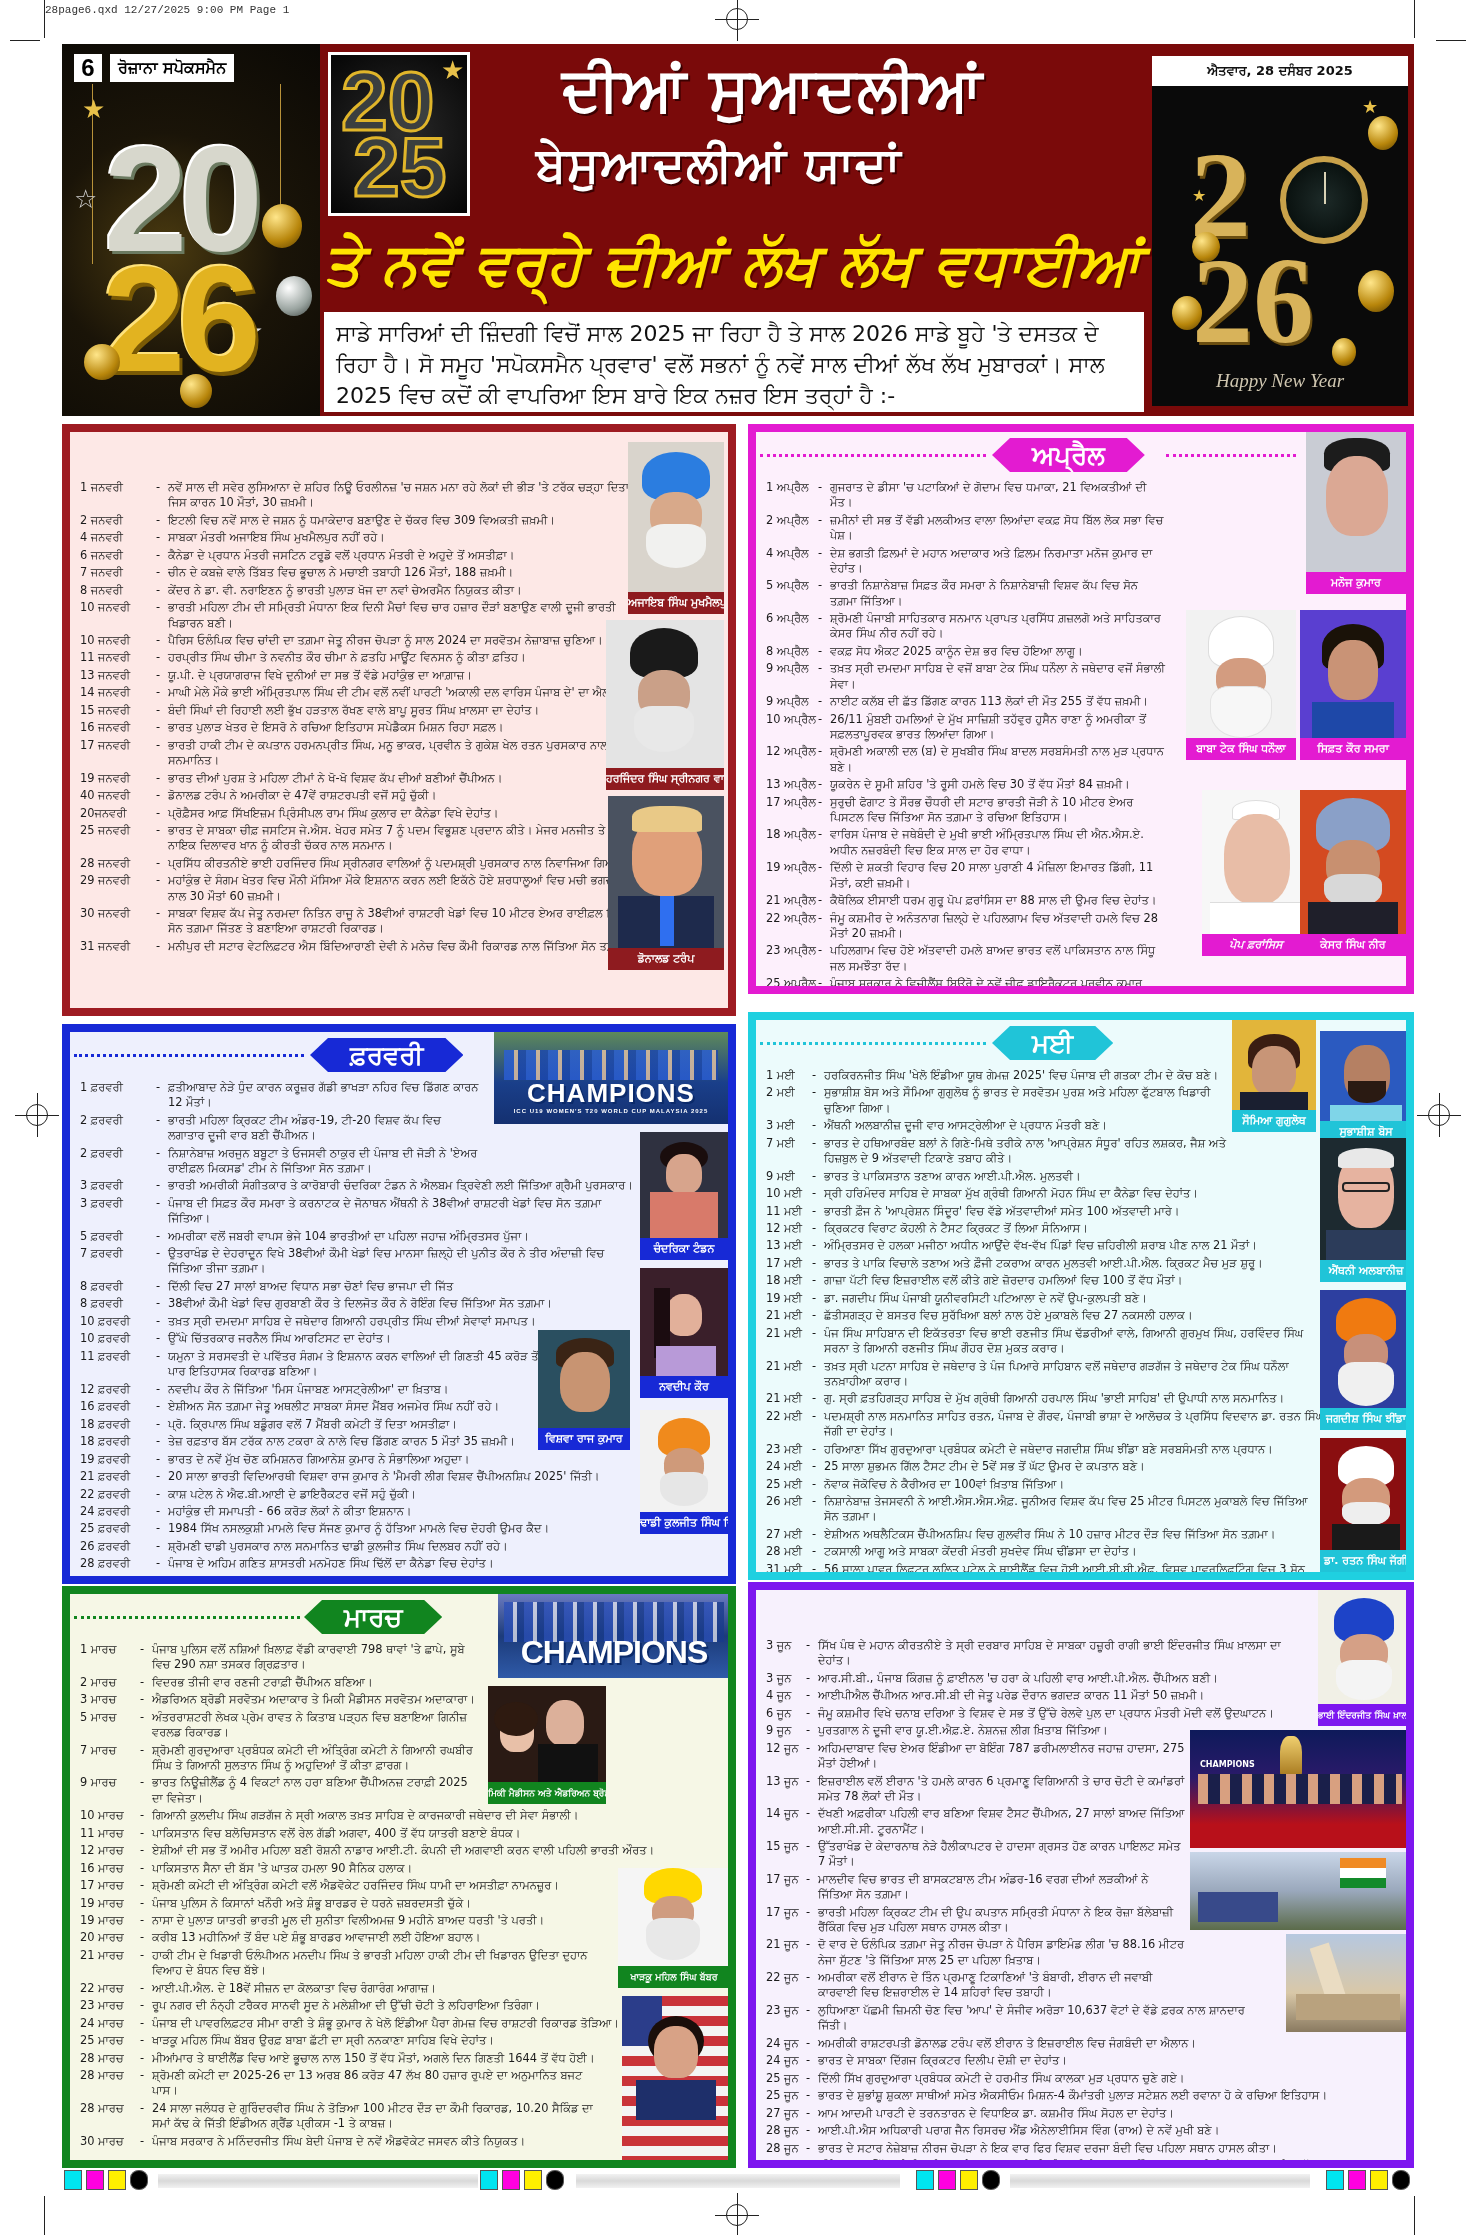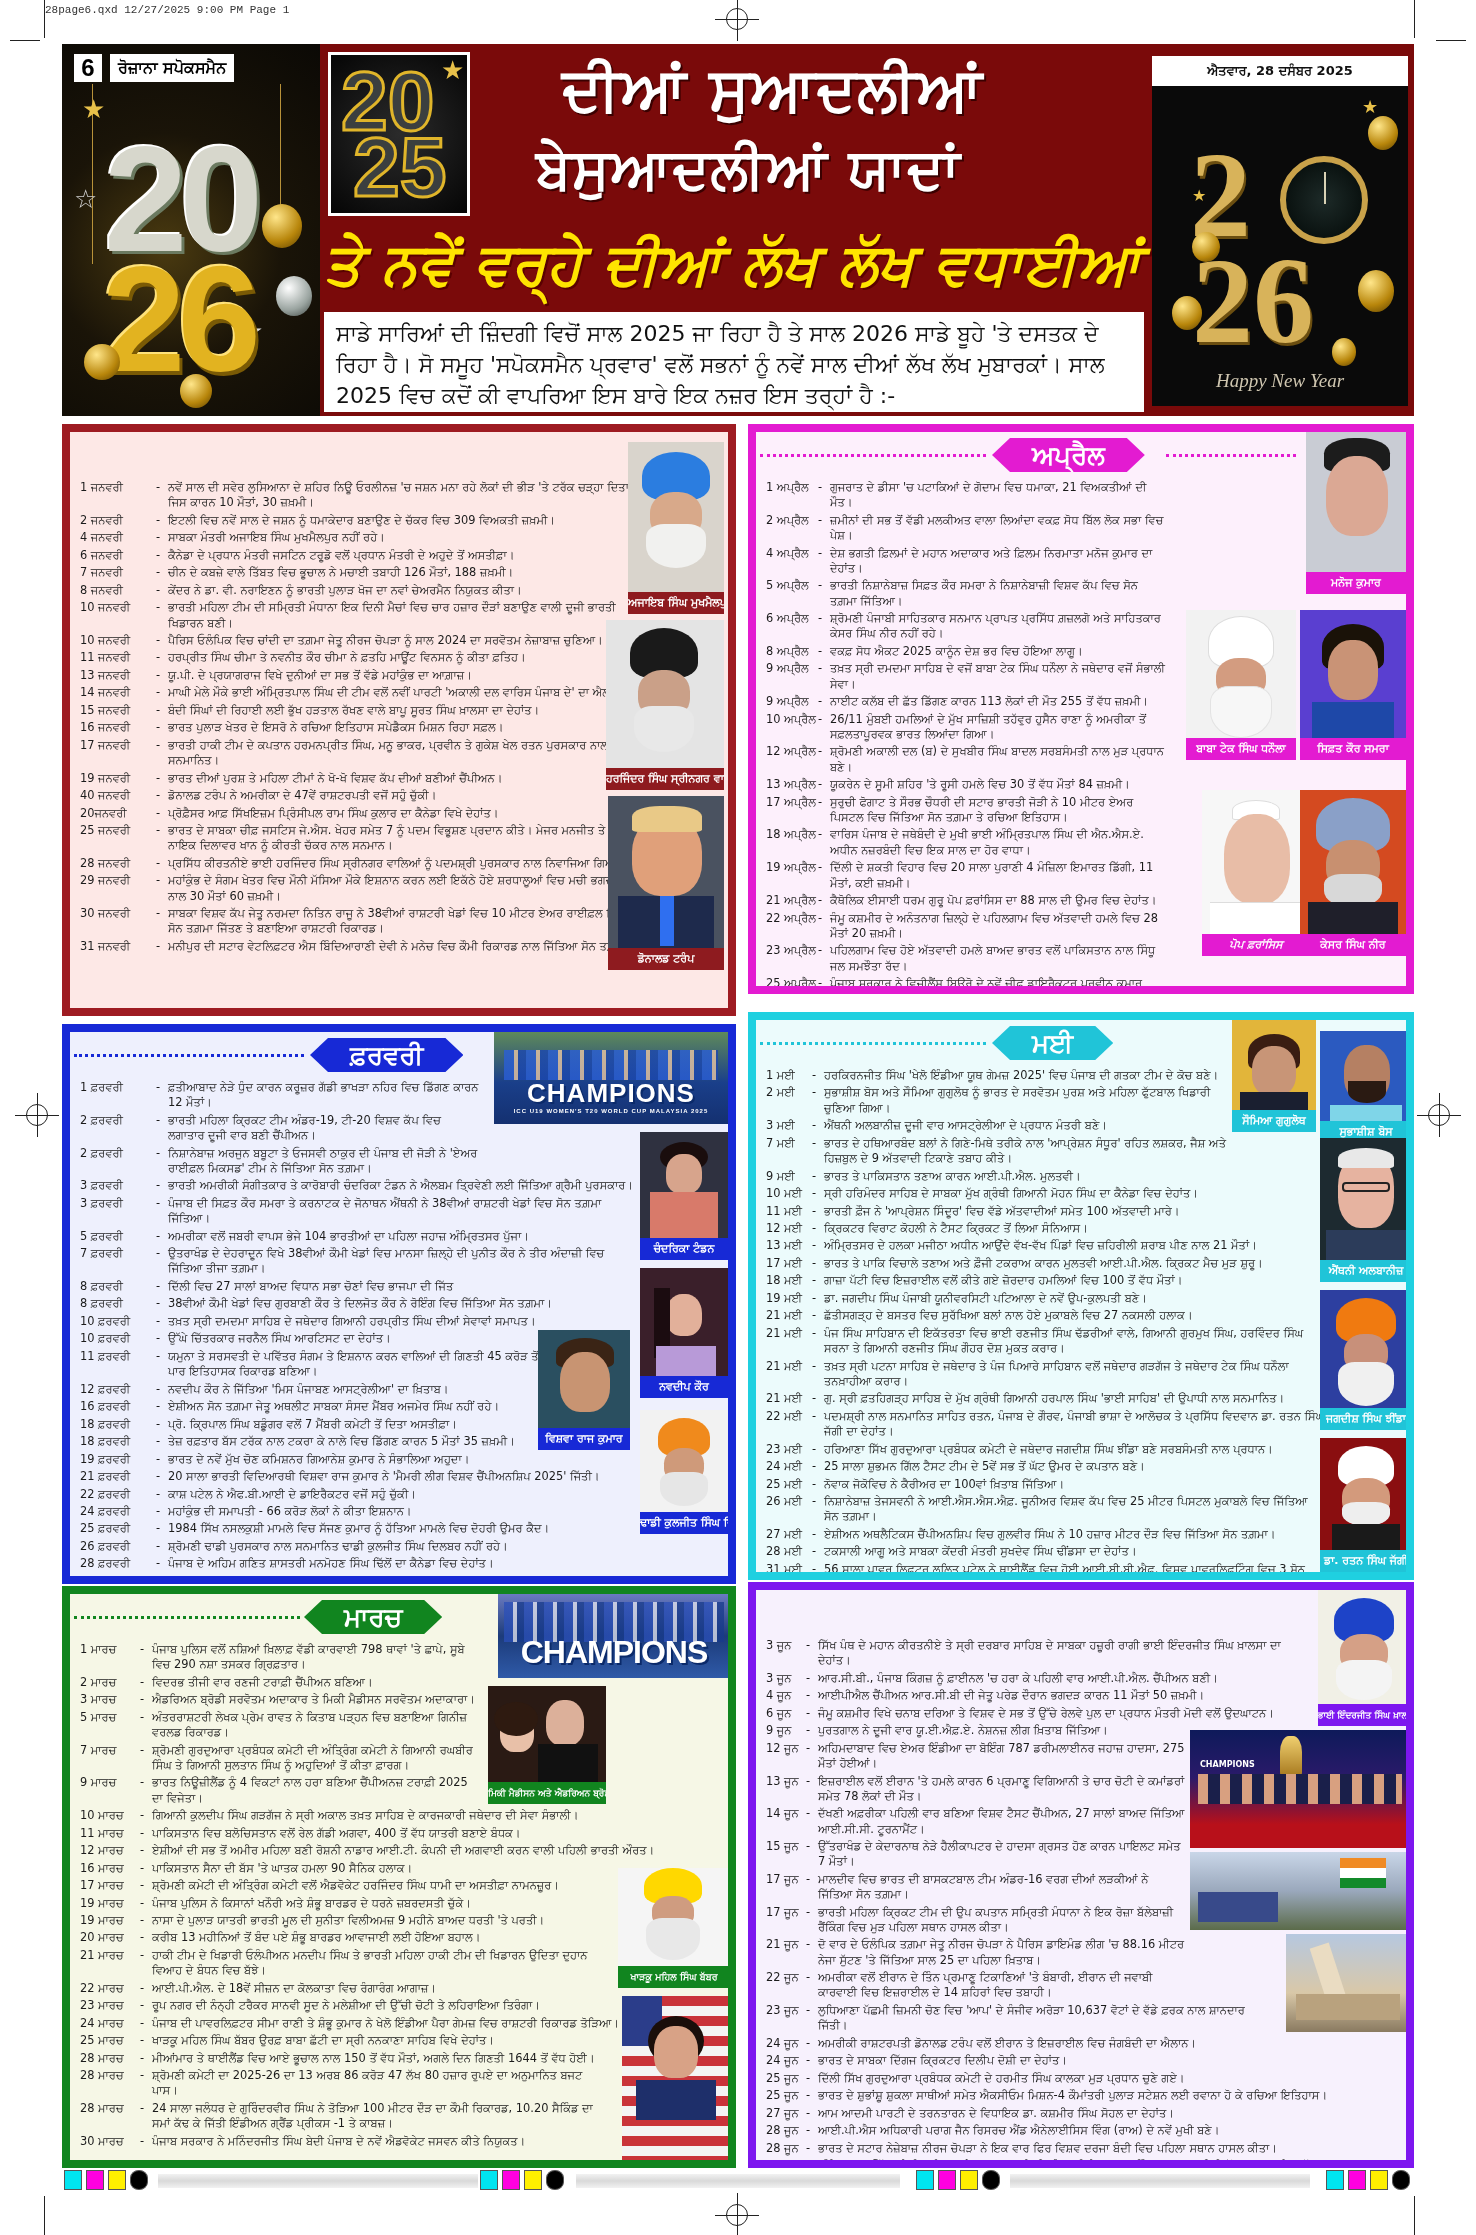--- a/index.html
+++ b/index.html
@@ -28,21 +28,21 @@
   .string { position: absolute; width: 1px; background: #b8923a; }
   .star { position: absolute; color: #e8c14a; font-size: 26px; }
 
   .thumb2025 { position: absolute; left: 266px; top: 8px; width: 142px; height: 164px; border: 3px solid #fff;
     background: radial-gradient(circle at 50% 50%, #2b2b2b, #050505); overflow: hidden; }
   .thumb2025 .d { position: absolute; font-family: "Liberation Sans", sans-serif; font-weight: bold; font-size: 84px; line-height: 1;
     color: #3b3f3f; -webkit-text-stroke: 3px #e0b52a; }
 
   .headline1 { position: absolute; left: 500px; top: 10px; font-size: 60px; font-weight: bold; color: #fff; white-space: nowrap;
     text-shadow: 2px 2px 0 #3a0000; letter-spacing: 1px; }
-  .headline2 { position: absolute; left: 474px; top: 92px; font-size: 56px; font-weight: bold; color: #fff; white-space: nowrap;
+  .headline2 { position: absolute; left: 474px; top: 92px; font-size: 48px; font-weight: bold; color: #fff; white-space: nowrap;
     text-shadow: 2px 2px 0 #3a0000; letter-spacing: 1px; }
   .headline3 { position: absolute; left: 262px; top: 186px; font-size: 58px; font-weight: bold; color: #ffe400; white-space: nowrap;
     font-style: italic; text-shadow: 2px 2px 0 #5a0000; }
   .intro-box { position: absolute; left: 262px; top: 268px; width: 820px; height: 100px; background: #fff; padding: 6px 12px;
     font-size: 22px; line-height: 31px; color: #111; }
 
   .banner-right { position: absolute; left: 1090px; top: 12px; width: 256px; height: 350px; background: #0a0a0a; overflow: hidden; }
   .date-strip { position: absolute; left: 0; top: 0; width: 256px; height: 30px; background: #fff; color: #111;
     font-size: 13px; font-weight: bold; text-align: center; line-height: 30px; }
   .r26 { position: absolute; font-family: "Liberation Serif", serif; font-weight: bold; font-size: 122px; line-height: 1;

